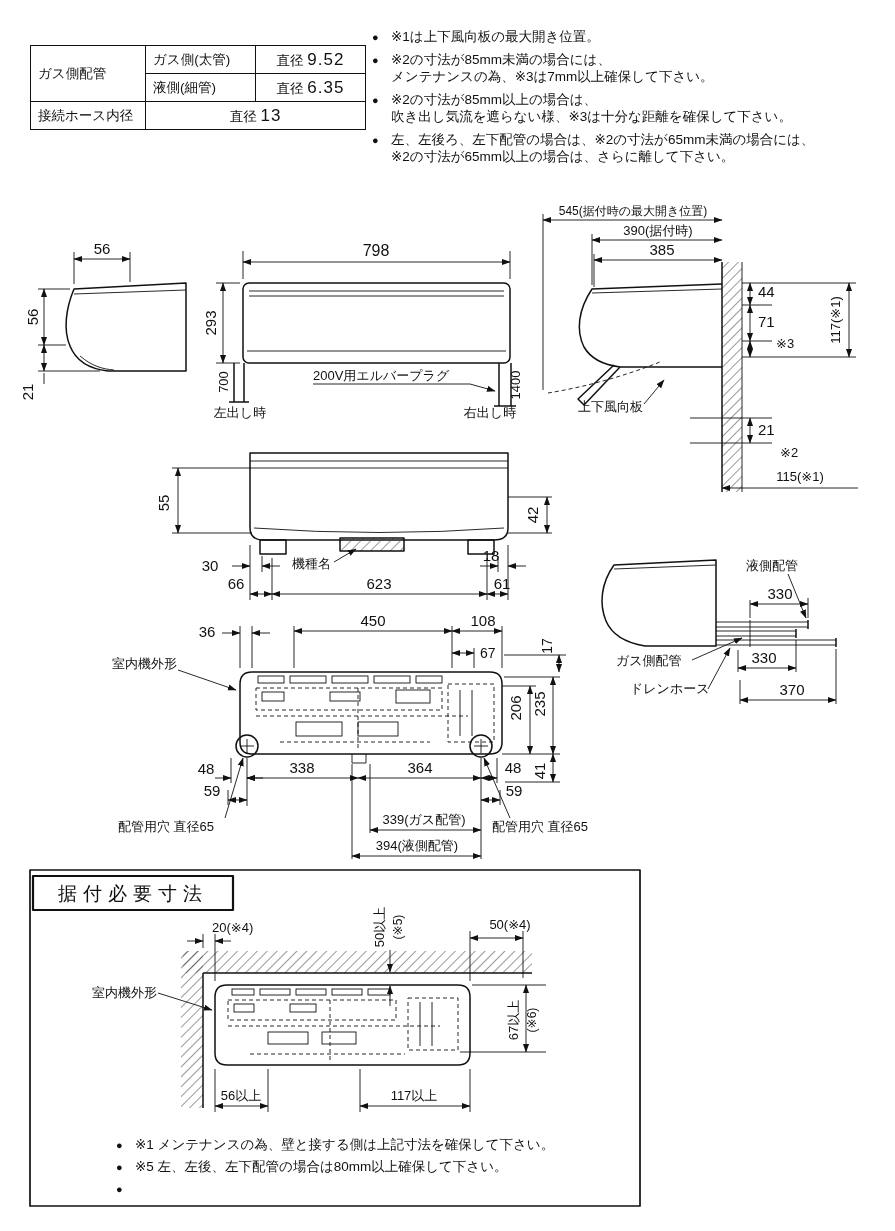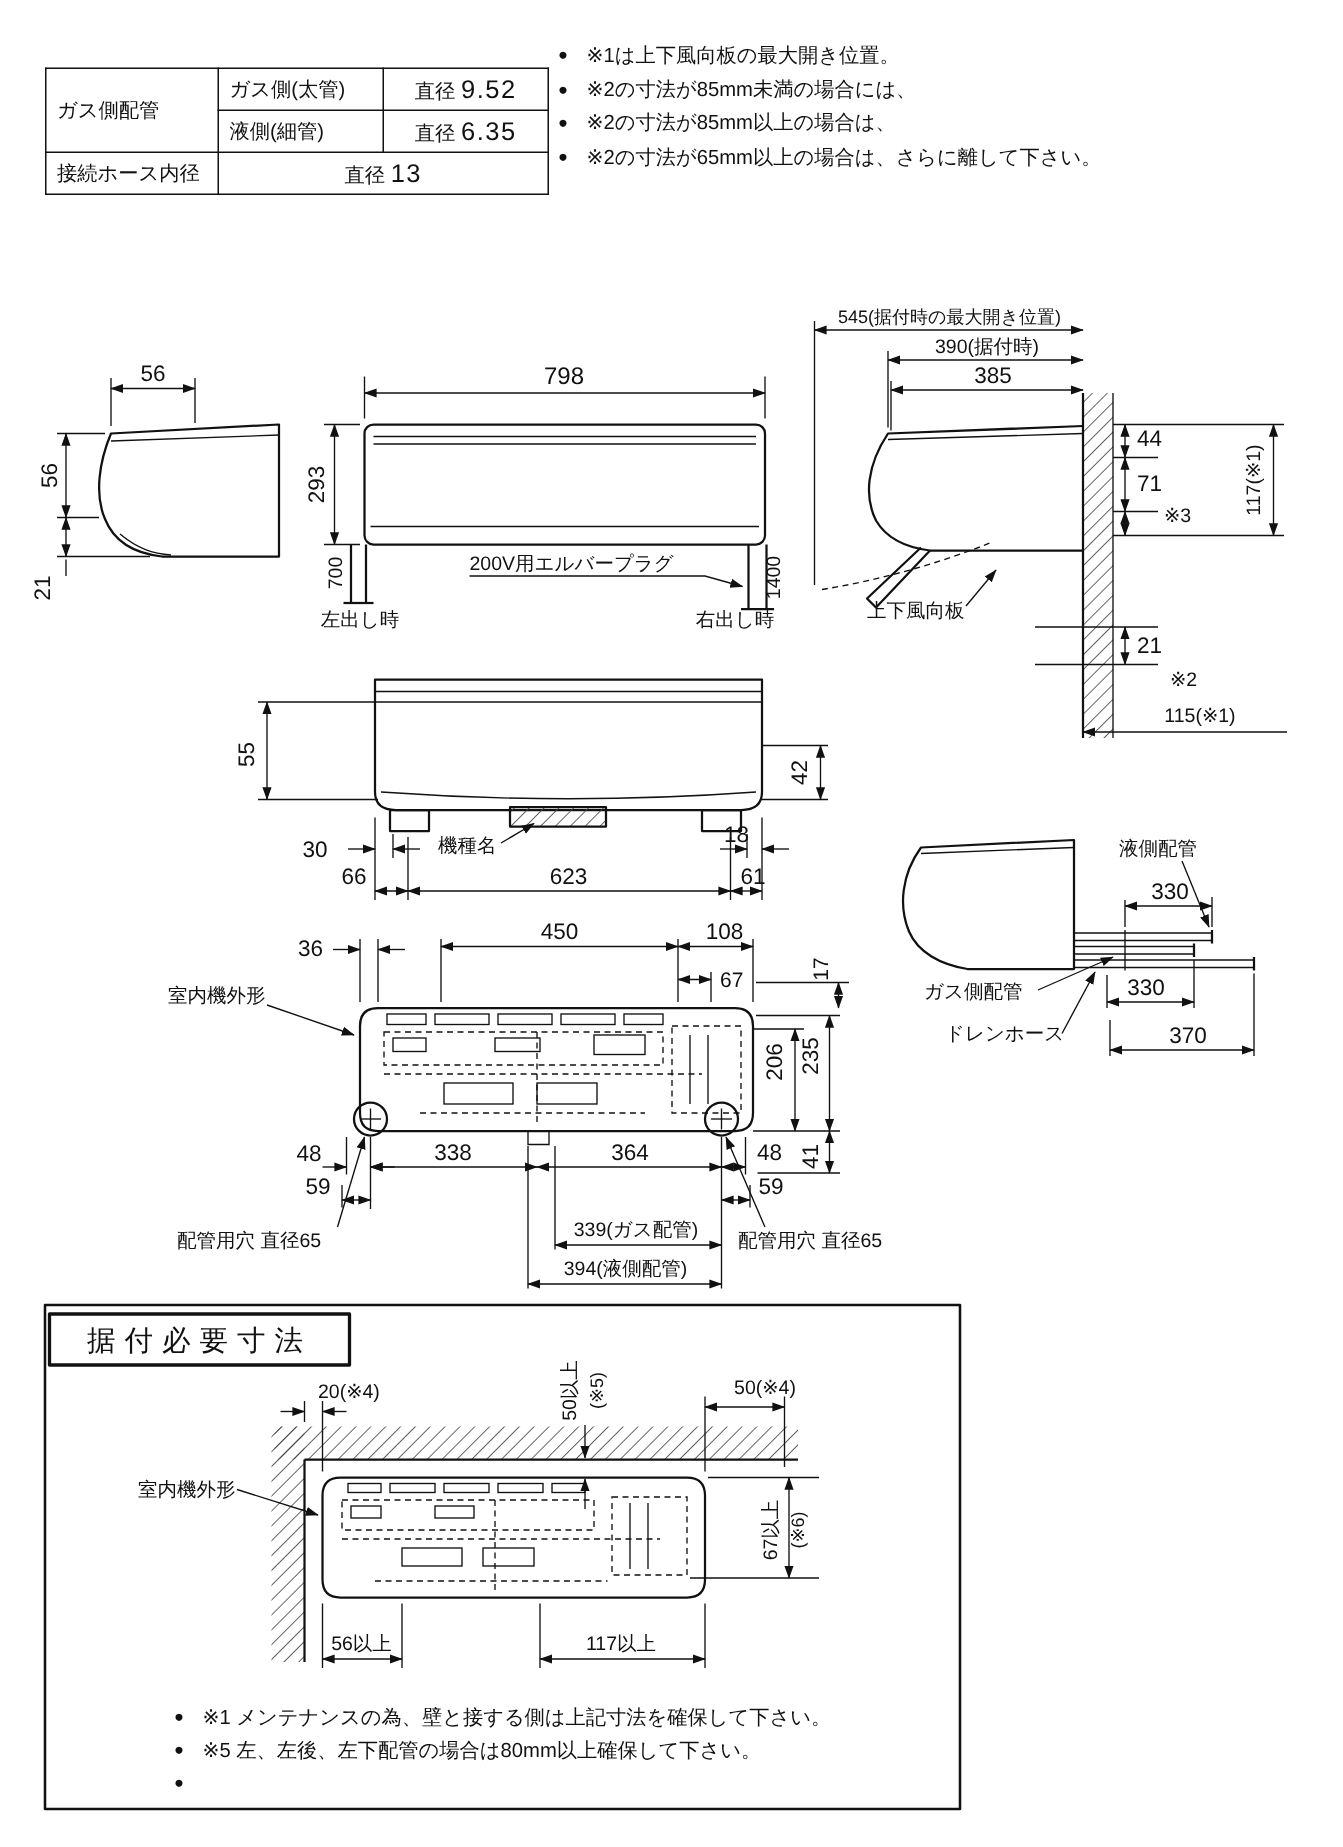--- a/index.html
+++ b/index.html
@@ -59,22 +59,24 @@
       <td class="c1"><span>接続ホース内径</span></td>
       <td class="merged" colspan="2"><span>直径</span> <span class="num">13</span></td>
     </tr>
   </tbody>
     </table>
 
   
   <div class="notes">
     <div class="note-line"><span class="b">●</span><span>※1は上下風向板の最大開き位置。</span></div>
     <div class="note-line g"><span class="b">●</span><span>※2の寸法が85mm未満の場合には、</span></div>
+    <div class="note-line"><span class="b"></span><span>メンテナンスの為、※3は7mm以上確保して下さい。</span></div>
     <div class="note-line g"><span class="b">●</span><span>※2の寸法が85mm以上の場合は、</span></div>
-    <div class="note-line g"><span class="b">●</span></div>
+    <div class="note-line"><span class="b"></span><span>吹き出し気流を遮らない様、※3は十分な距離を確保して下さい。</span></div>
+    <div class="note-line g"><span class="b">●</span><span>左、左後ろ、左下配管の場合は、※2の寸法が65mm未満の場合には、</span></div>
     <div class="note-line"><span class="b"></span><span>※2の寸法が65mm以上の場合は、さらに離して下さい。</span></div>
   </div>
 
   
   <svg width="895" height="1231" viewBox="0 0 895 1231">
     <defs>
       <marker id="arr" viewBox="0 0 10 10" refX="9" refY="5" markerWidth="9" markerHeight="9" markerUnits="userSpaceOnUse" orient="auto-start-reverse">
         <path d="M0,1.6 L9.6,5 L0,8.4 Z" fill="#111"></path>
       </marker>
       <pattern id="hatch" width="7" height="7" patternUnits="userSpaceOnUse" patternTransform="rotate(45)">

